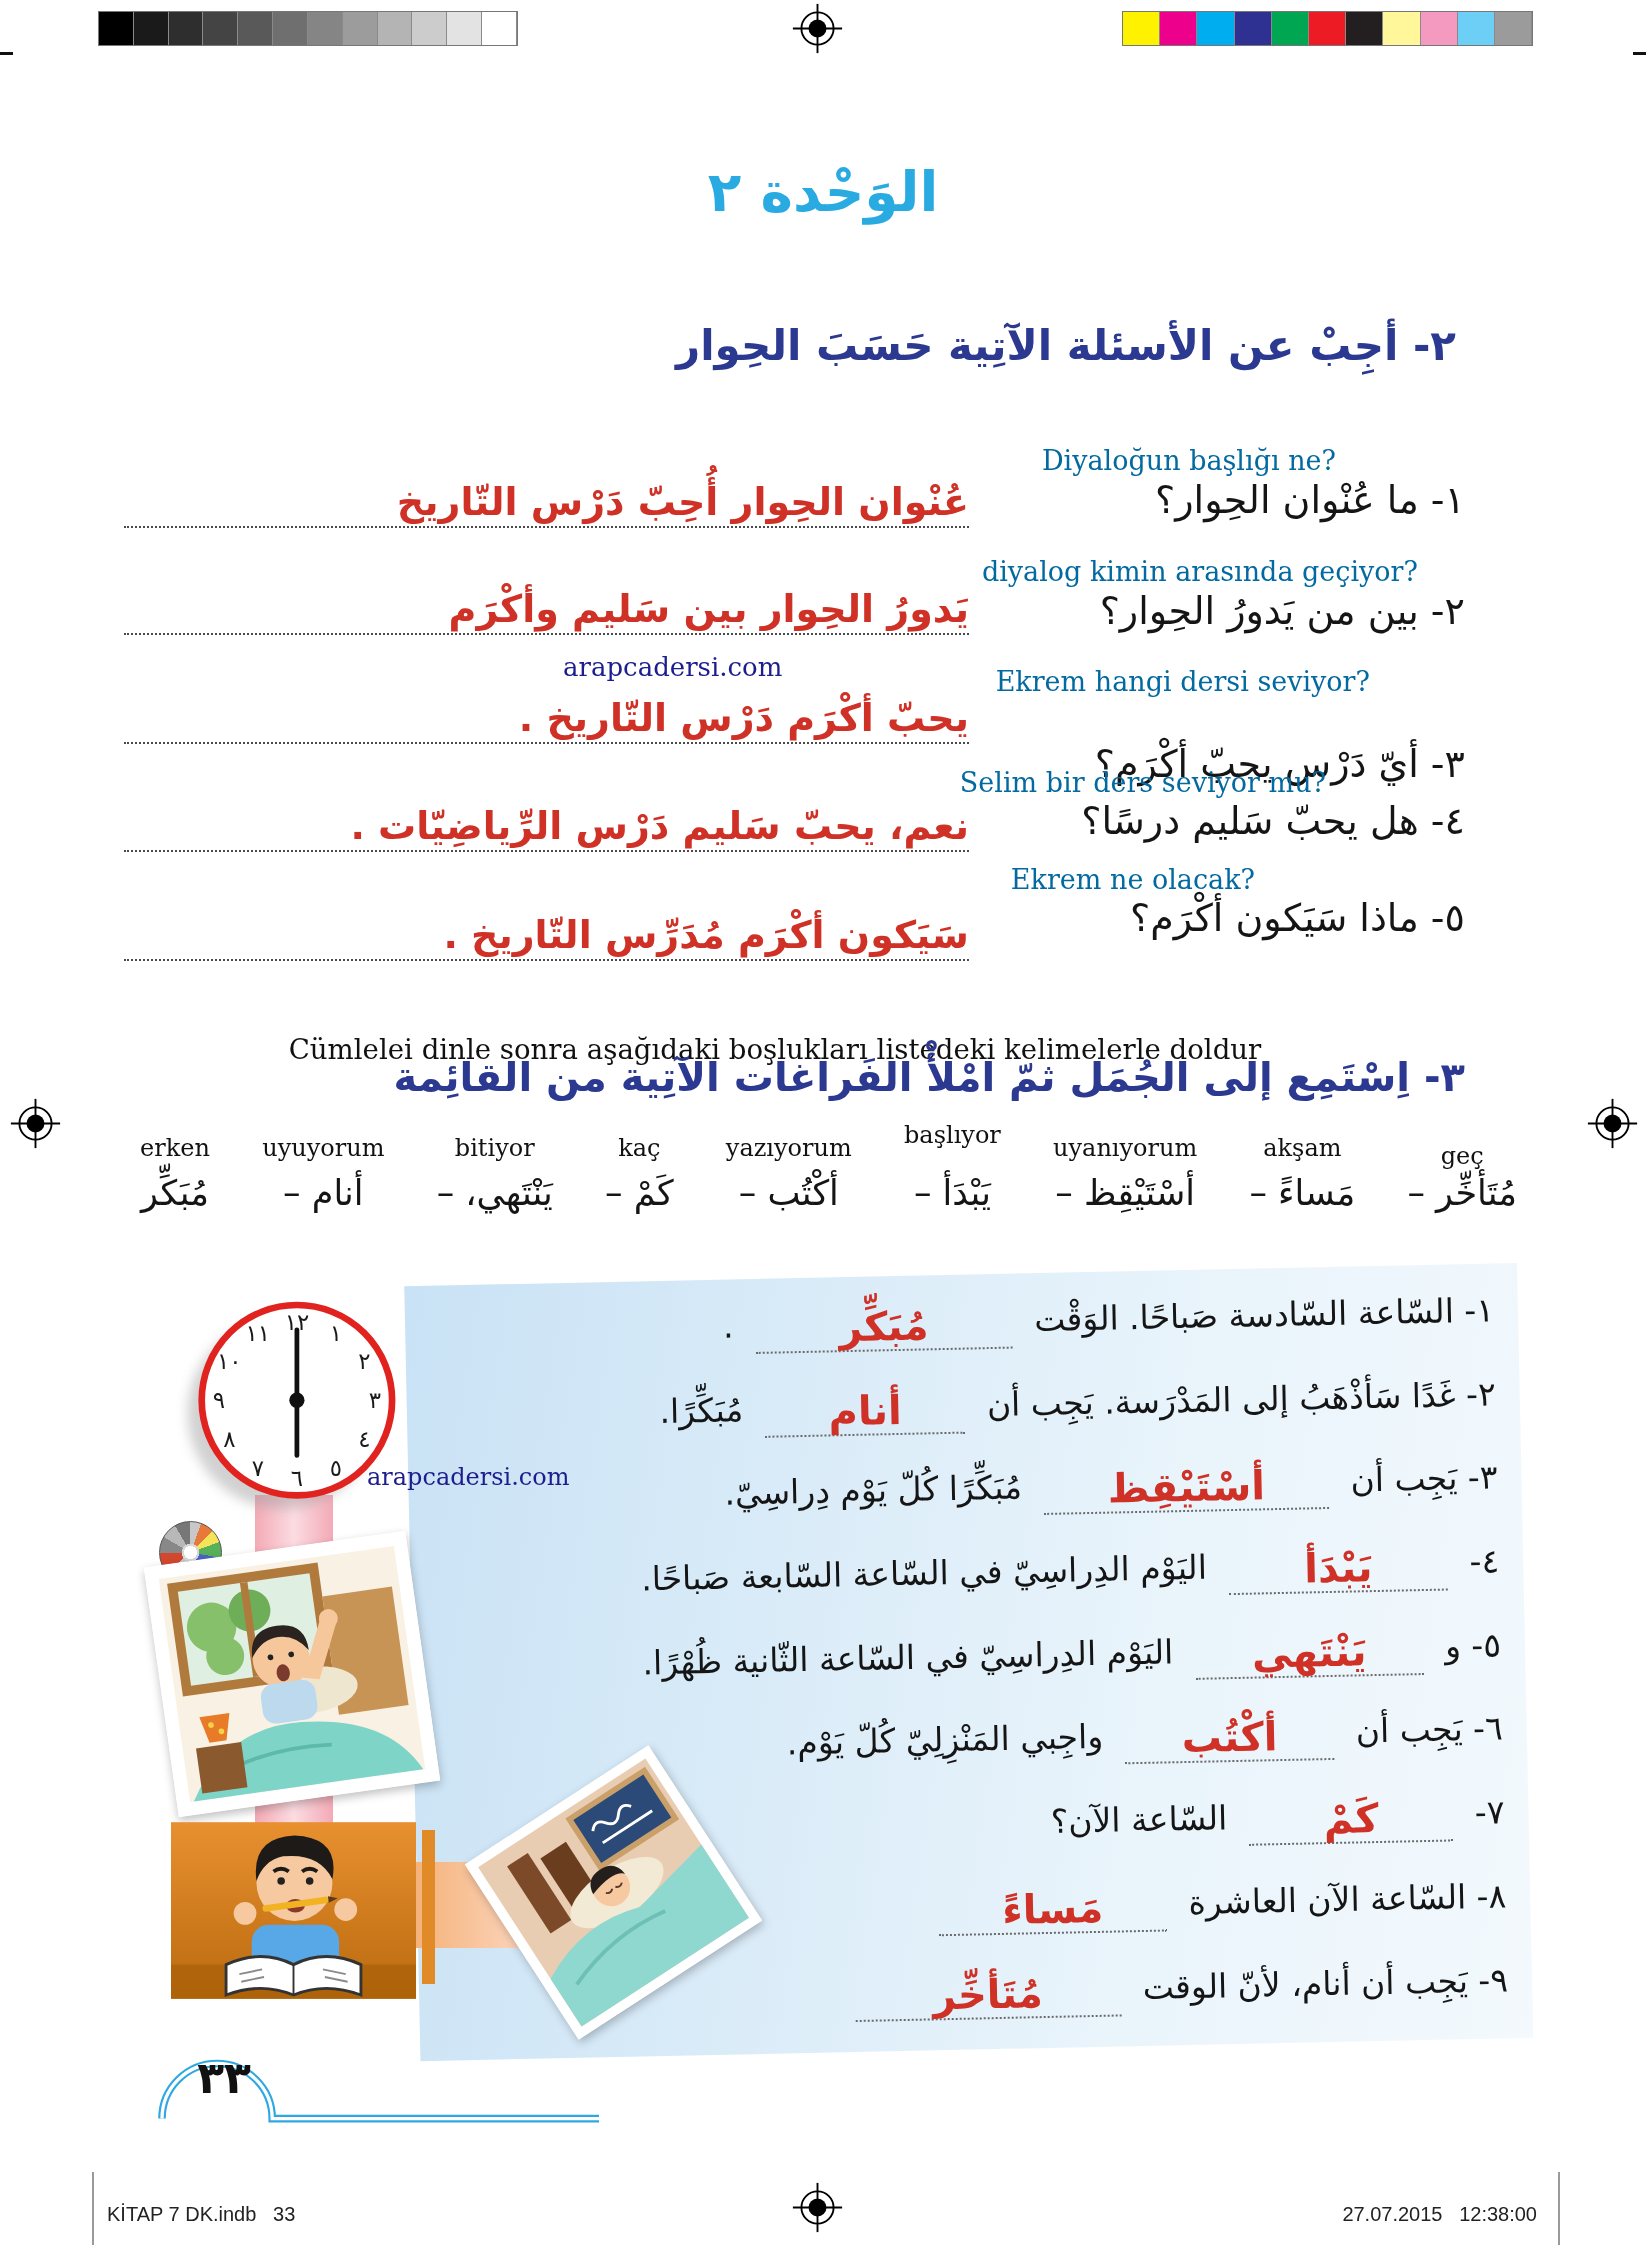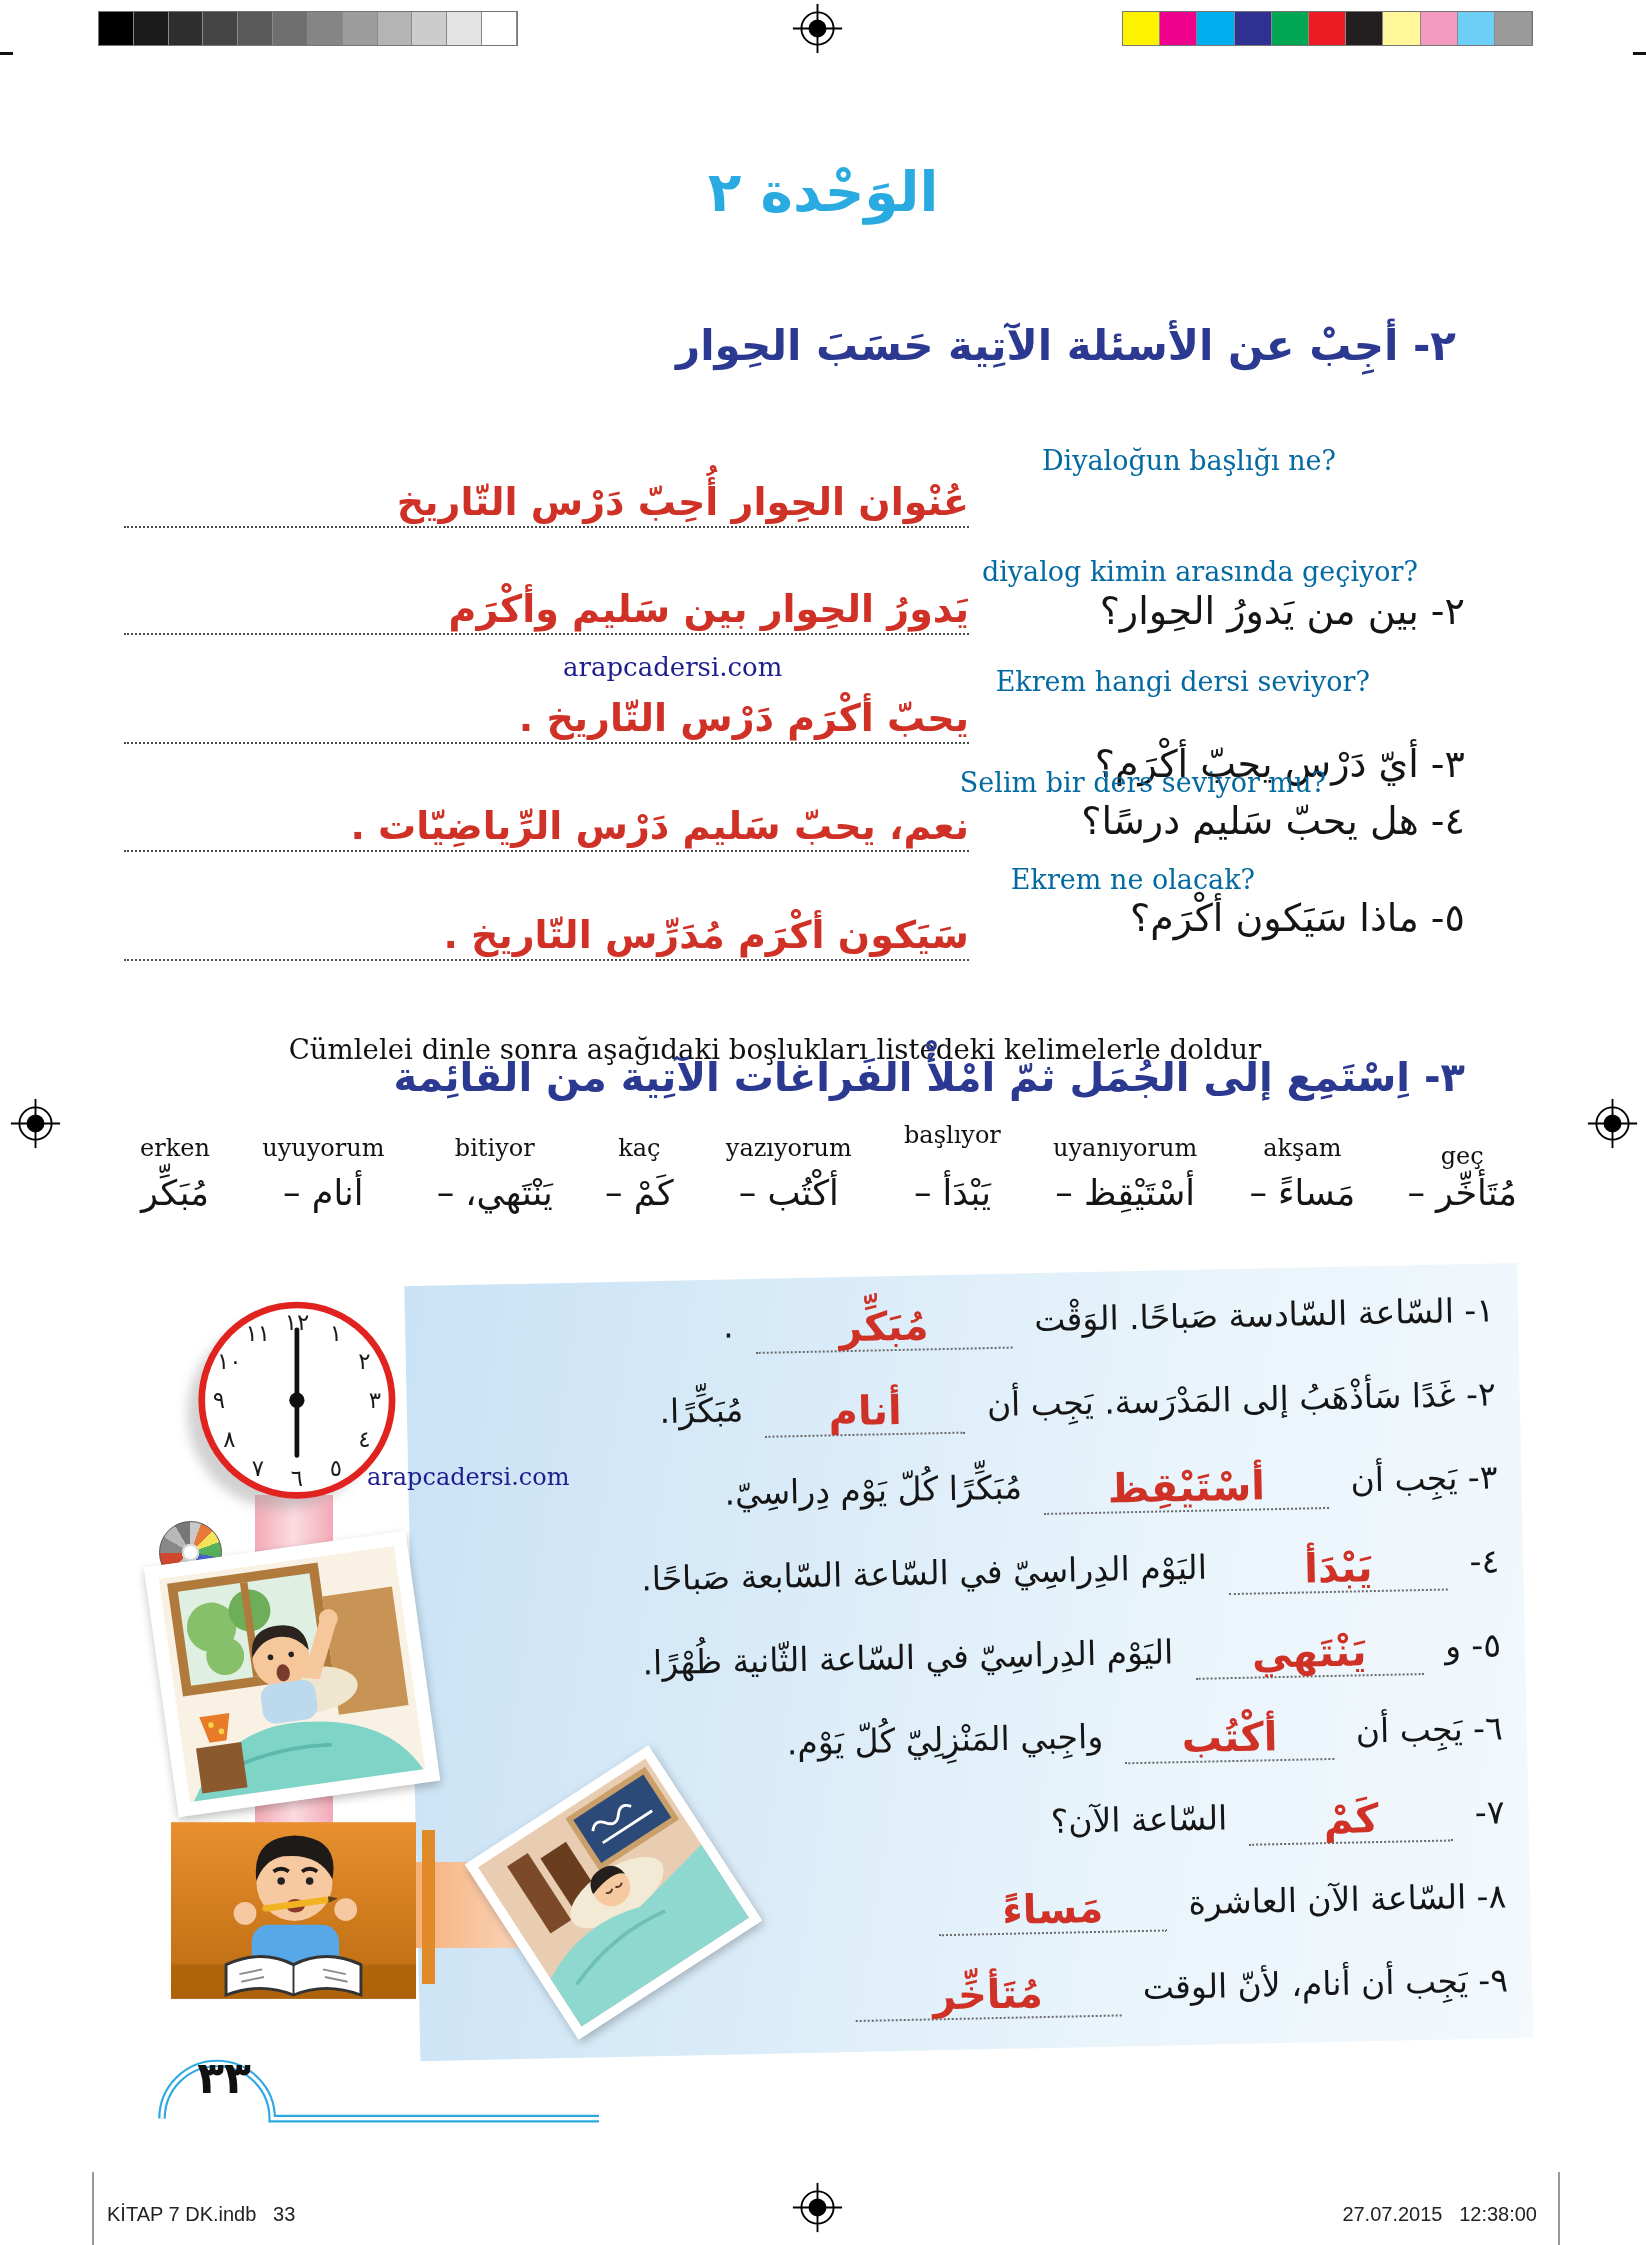--- a/index.html
+++ b/index.html
@@ -120,20 +120,21 @@
     <line x1="2" y1="28" x2="54" y2="28" stroke="#000" stroke-width="2"></line>
   </svg>
   <div class="abs cornermark" style="left:0;top:52px;width:13.3px;height:2.9px;"></div>
   <div class="abs cornermark" style="left:1633px;top:52px;width:13.3px;height:2.9px;"></div>
 
   <div class="abs unit-title" style="top:160px;">الوَحْدة ٢</div>
 
   <div class="abs sec-head" style="right:190px;top:321px;font-size:42px;">٢- أجِبْ عن الأسئلة الآتِية حَسَبَ الحِوار</div>
 
   <div class="abs turk" style="right:310px;top:445px;">Diyaloğun başlığı ne?</div>
+  <div class="abs q-ar" style="right:181px;top:472px;">١- ما عُنْوان الحِوار؟</div>
   <div class="abs turk" style="right:228px;top:556px;">diyalog kimin arasında geçiyor?</div>
   <div class="abs q-ar" style="right:181px;top:583px;">٢- بين من يَدورُ الحِوار؟</div>
   <div class="abs turk" style="right:276px;top:666px;">Ekrem hangi dersi seviyor?</div>
   <div class="abs q-ar" style="right:181px;top:692px;margin-top:44px;">٣-  أيّ دَرْس يحبّ أكْرَم؟</div>
   <div class="abs turk" style="right:320px;top:767px;">Selim bir ders seviyor mu?</div>
   <div class="abs q-ar" style="right:181px;top:793px;">٤- هل يحبّ سَليم درسًا؟</div>
   <div class="abs turk" style="right:391px;top:864px;">Ekrem ne olacak?</div>
   <div class="abs q-ar" style="right:181px;top:890px;">٥- ماذا سَيَكون أكْرَم؟</div>
 
   <div class="abs ans-line" style="top:461px;text-align:right;">عُنْوان الحِوار أُحِبّ دَرْس التّاريخ</div>

